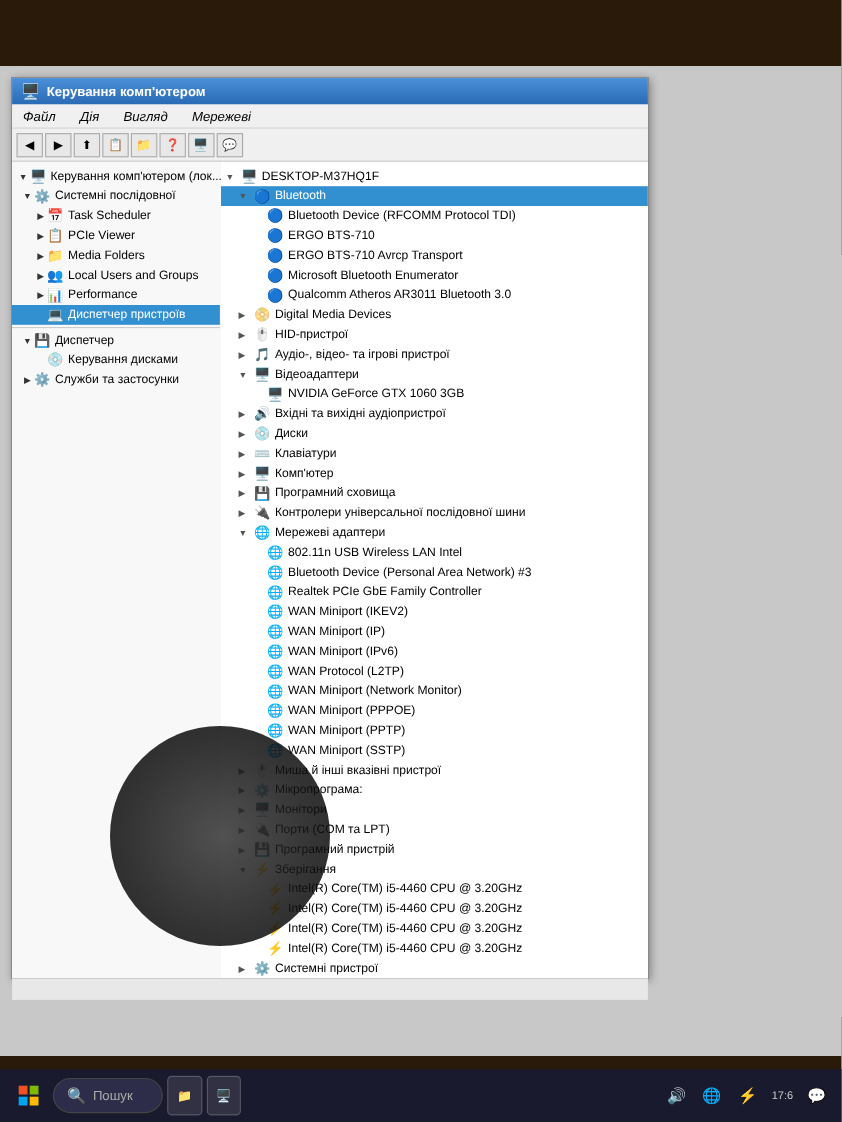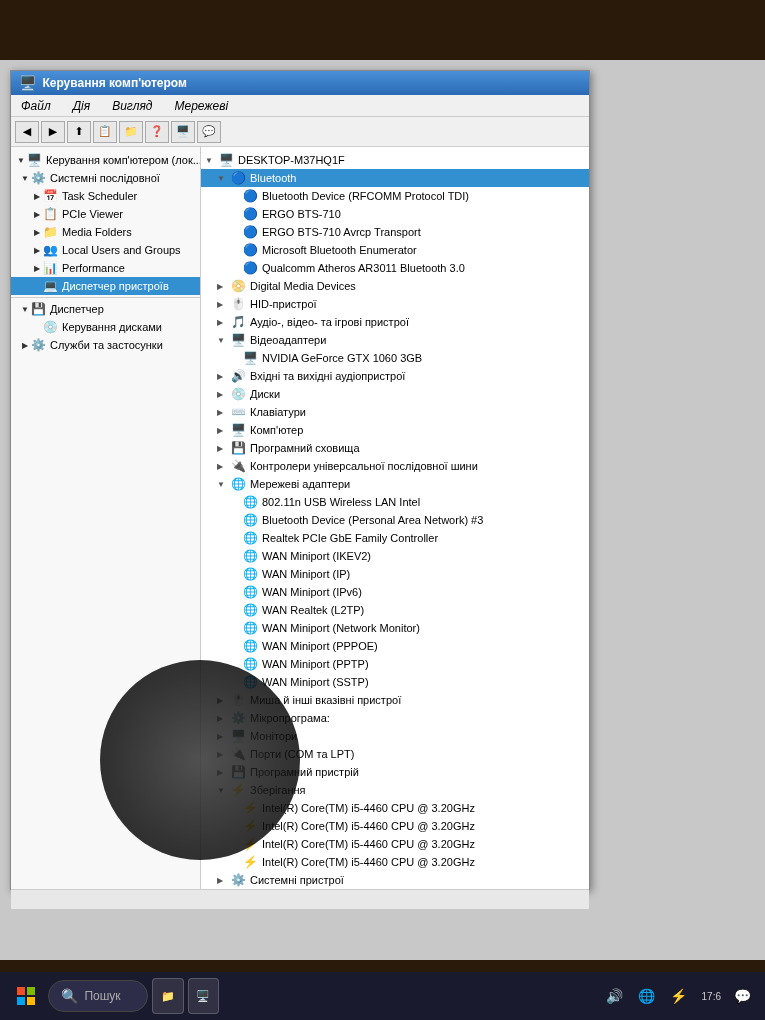--- a/index.html
+++ b/index.html
@@ -477,21 +477,21 @@
               <span>WAN Miniport (IP)</span>
             </div>
             <div class="device-tree-item" style="padding-left: 28px;">
               <span style="width: 12px; display: inline-flex; align-items: center; font-size: 8px; color: rgb(85, 85, 85); margin-right: 2px; flex-shrink: 0;"></span>
               <span style="width: 16px; height: 16px; margin-right: 3px; flex-shrink: 0; display: inline-flex; align-items: center; justify-content: center; font-size: 12px;">🌐</span>
               <span>WAN Miniport (IPv6)</span>
             </div>
             <div class="device-tree-item" style="padding-left: 28px;">
               <span style="width: 12px; display: inline-flex; align-items: center; font-size: 8px; color: rgb(85, 85, 85); margin-right: 2px; flex-shrink: 0;"></span>
               <span style="width: 16px; height: 16px; margin-right: 3px; flex-shrink: 0; display: inline-flex; align-items: center; justify-content: center; font-size: 12px;">🌐</span>
-              <span>WAN Realtek (L2TP)</span>
+              <span>WAN Protocol (L2TP)</span>
             </div>
             <div class="device-tree-item" style="padding-left: 28px;">
               <span style="width: 12px; display: inline-flex; align-items: center; font-size: 8px; color: rgb(85, 85, 85); margin-right: 2px; flex-shrink: 0;"></span>
               <span style="width: 16px; height: 16px; margin-right: 3px; flex-shrink: 0; display: inline-flex; align-items: center; justify-content: center; font-size: 12px;">🌐</span>
               <span>WAN Miniport (Network Monitor)</span>
             </div>
             <div class="device-tree-item" style="padding-left: 28px;">
               <span style="width: 12px; display: inline-flex; align-items: center; font-size: 8px; color: rgb(85, 85, 85); margin-right: 2px; flex-shrink: 0;"></span>
               <span style="width: 16px; height: 16px; margin-right: 3px; flex-shrink: 0; display: inline-flex; align-items: center; justify-content: center; font-size: 12px;">🌐</span>
               <span>WAN Miniport (PPPOE)</span>

